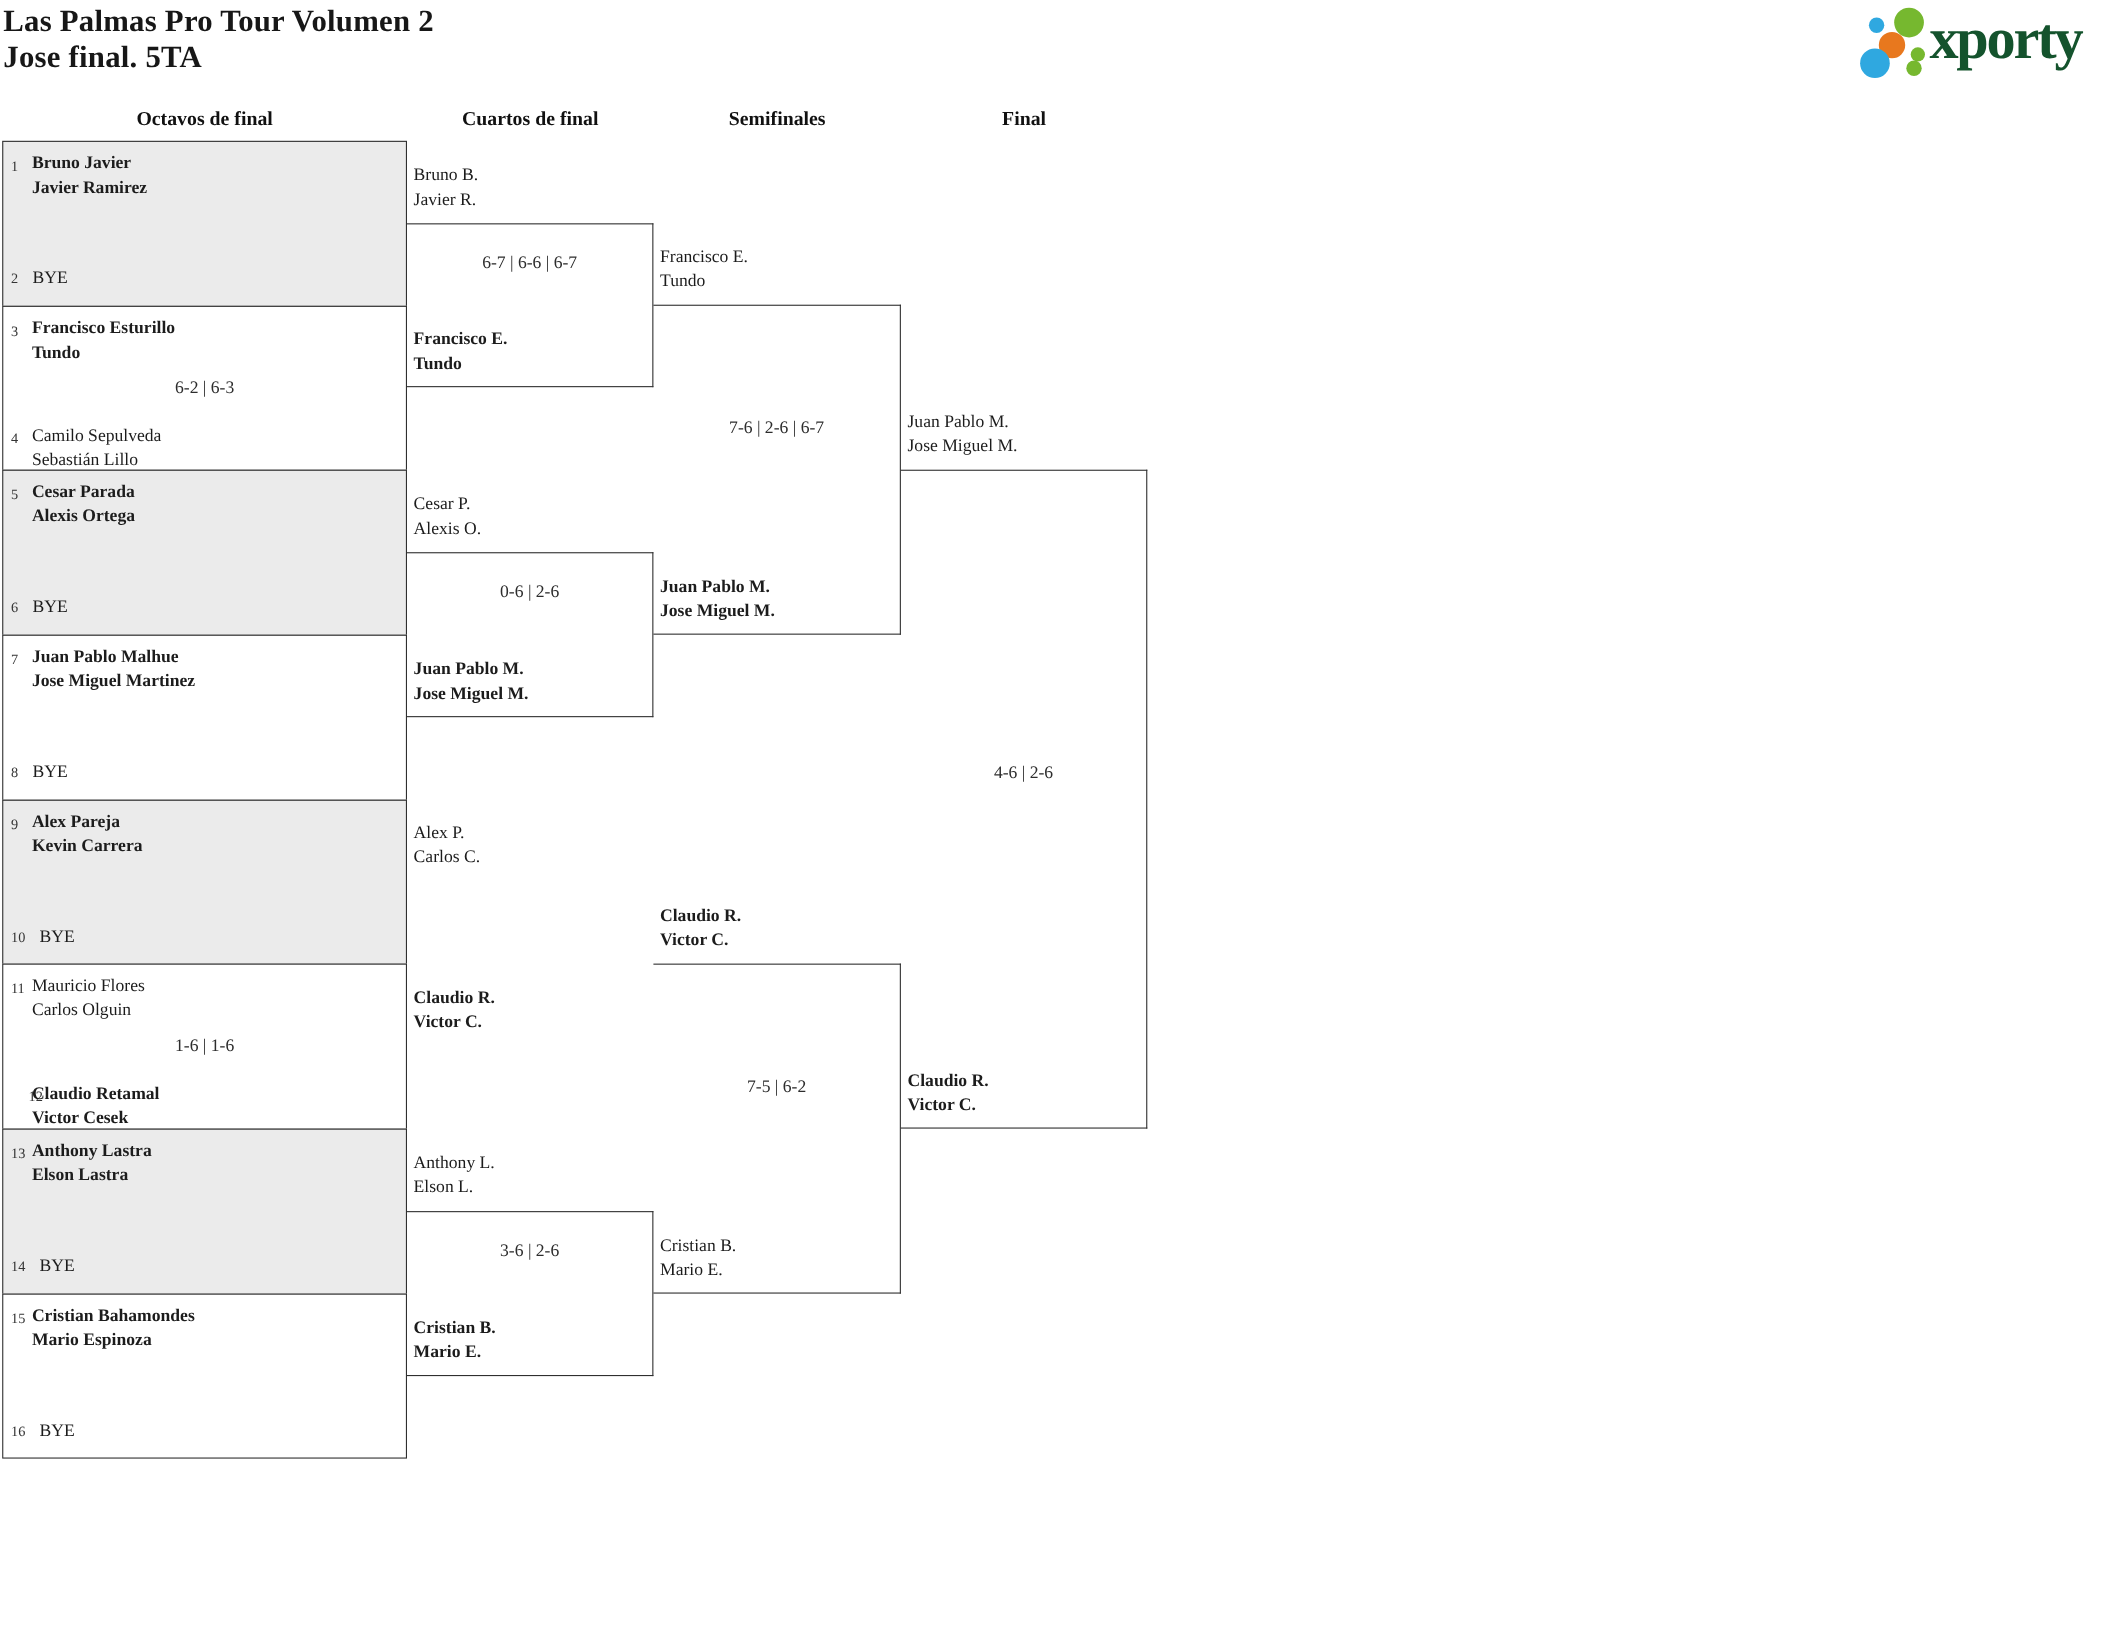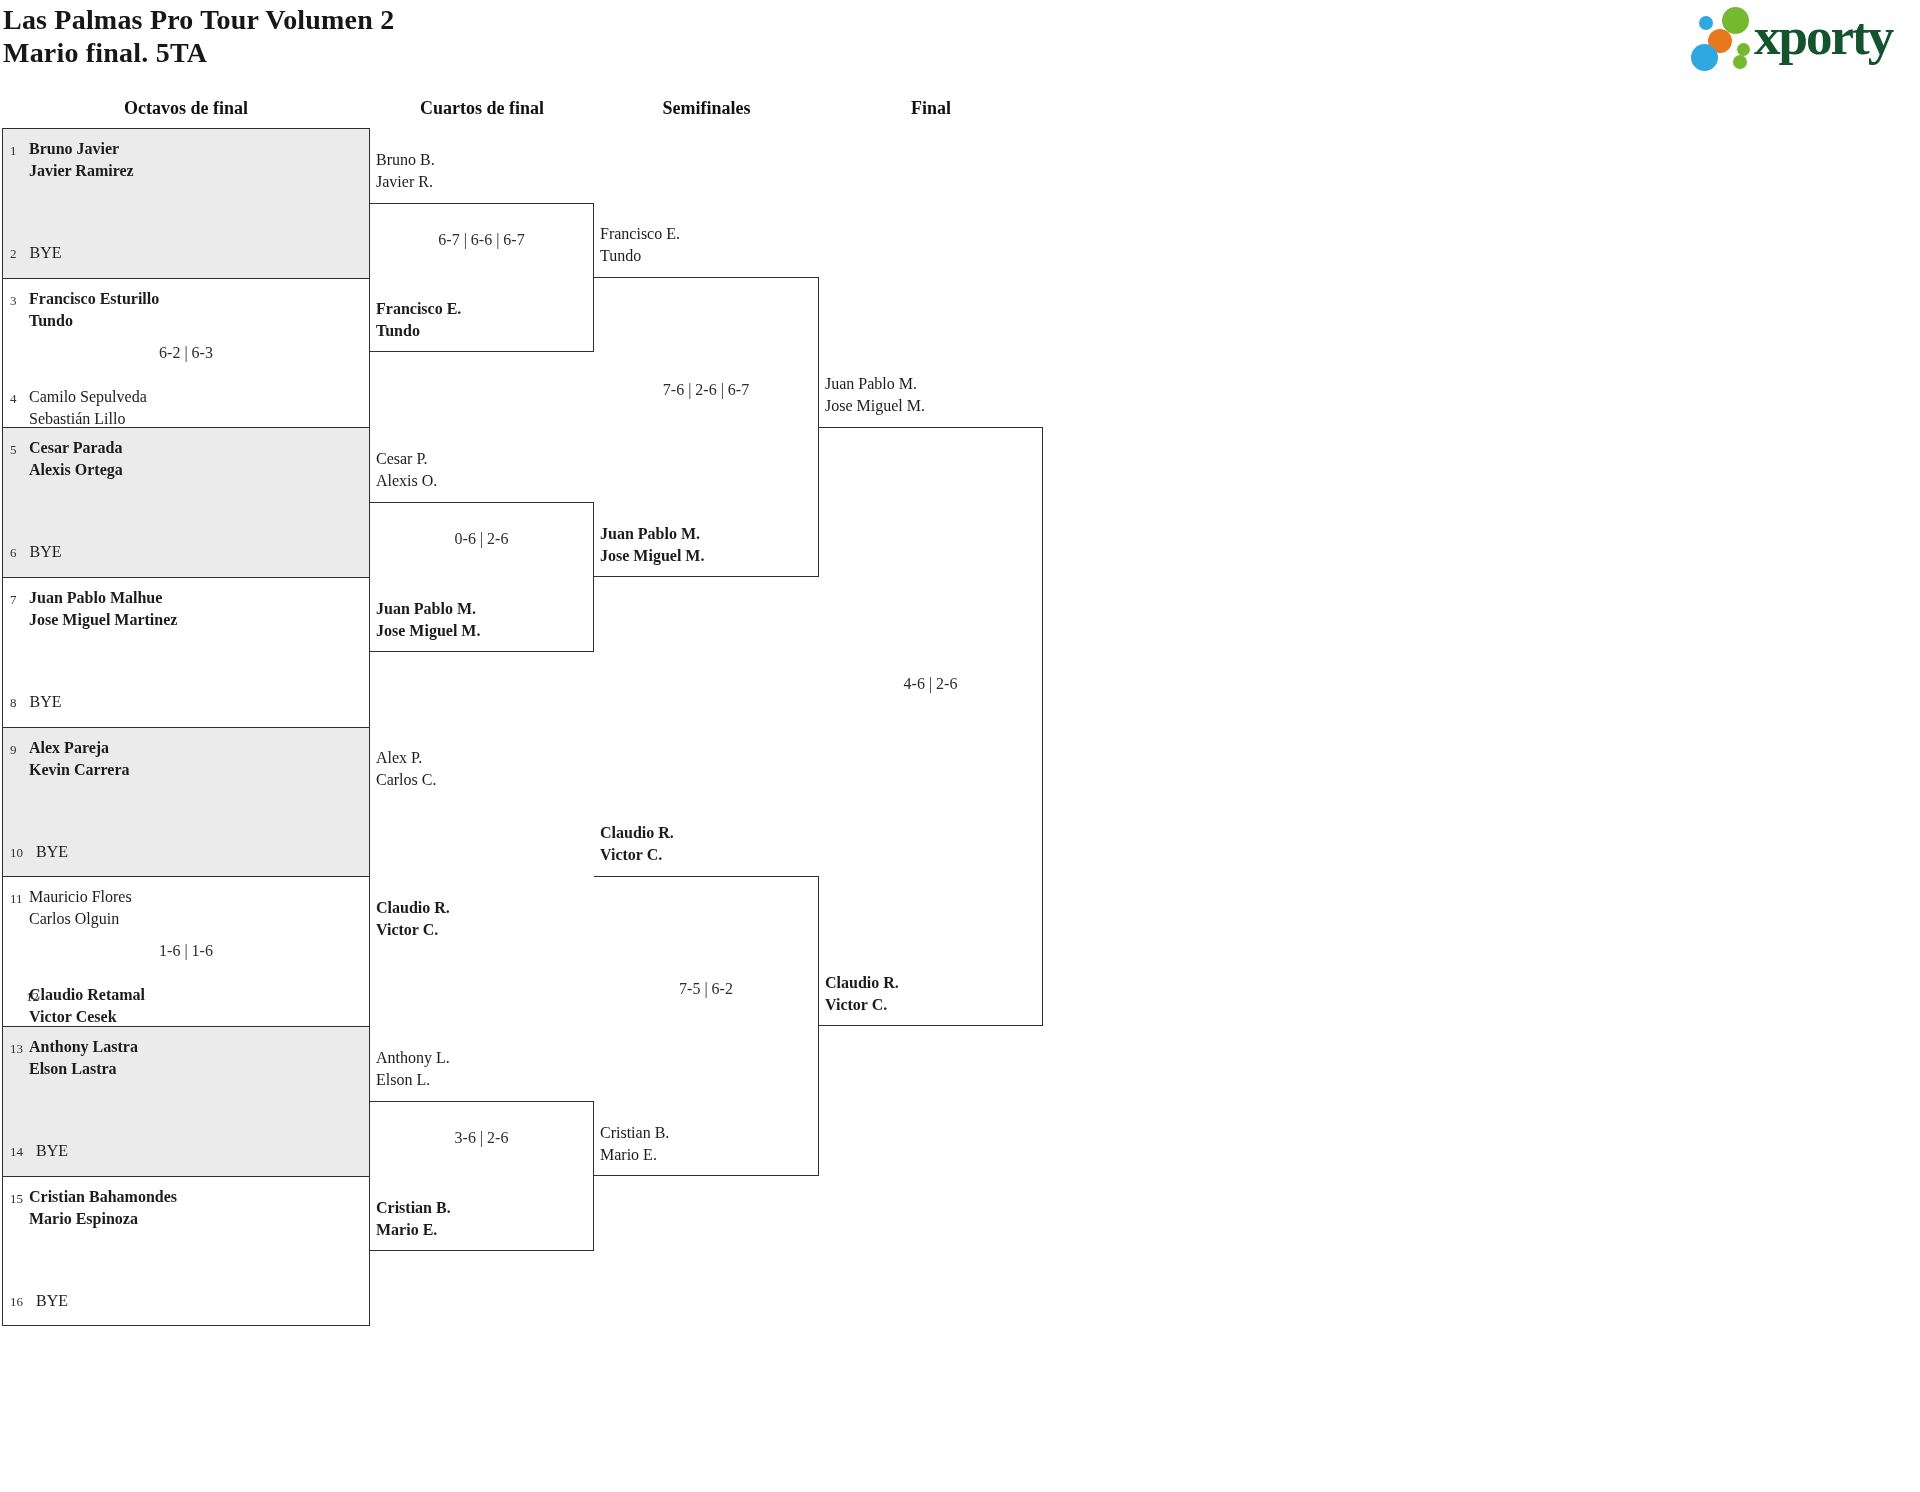--- a/index.html
+++ b/index.html
@@ -31,21 +31,21 @@
   .logo-text{position:absolute;left:66px;top:1px;font-size:53px;font-weight:700;
              letter-spacing:-2px;color:#14532d;}
 </style>
 </head>
 <body>
 
 <div class="page">
 
   <div class="title">
     <div>Las Palmas Pro Tour Volumen 2</div>
-    <div>Mario final. 5TA</div>
+    <div>Jose final. 5TA</div>
   </div>
 
   <div class="logo">
     <span class="dot" style="left:11px;top:11px;width:14px;height:14px;background:#2fa8e0;"></span>
     <span class="dot" style="left:34px;top:2px;width:27px;height:27px;background:#76b82f;"></span>
     <span class="dot" style="left:20px;top:24px;width:24px;height:24px;background:#e8781e;"></span>
     <span class="dot" style="left:49px;top:38px;width:13px;height:13px;background:#76b82f;"></span>
     <span class="dot" style="left:3px;top:39px;width:27px;height:27px;background:#2fa8e0;"></span>
     <span class="dot" style="left:45px;top:50px;width:14px;height:14px;background:#76b82f;"></span>
     <span class="logo-text">xporty</span>
@@ -219,21 +219,21 @@
   <div class="tag w" style="left:600px;top:822px;">
     <div>Claudio R.</div>
       <div>Victor C.</div>
   </div>
   <div class="tag" style="left:600px;top:1122px;">
     <div>Cristian B.</div>
       <div>Mario E.</div>
   </div>
 
   <div class="mbox" style="left:819px;width:224px;top:427px;height:599px;">
-    <div class="score" style="top:246px;">4-6 | 2-6</div>
+    <div class="score" style="top:265px;">4-6 | 2-6</div>
   </div>
   <div class="tag" style="left:825px;top:373px;">
     <div>Juan Pablo M.</div>
       <div>Jose Miguel M.</div>
   </div>
   <div class="tag w" style="left:825px;top:972px;">
     <div>Claudio R.</div>
       <div>Victor C.</div>
   </div>
 

